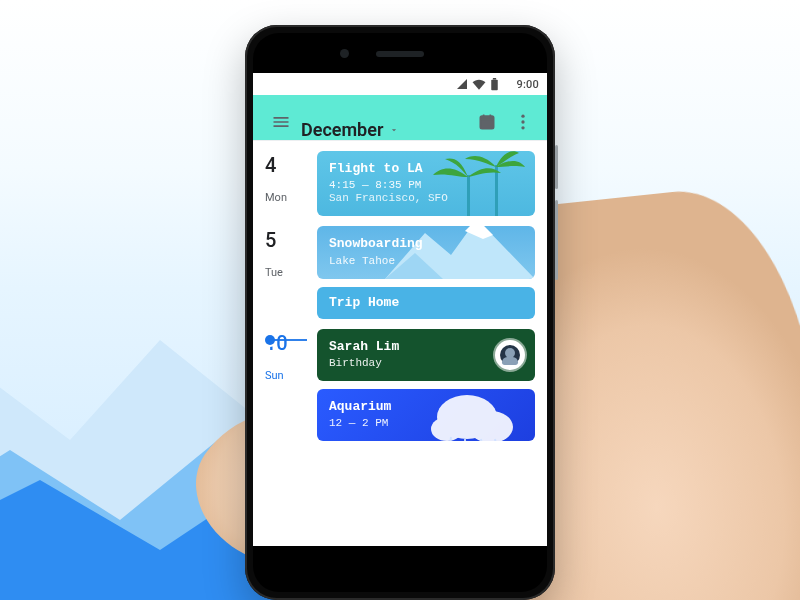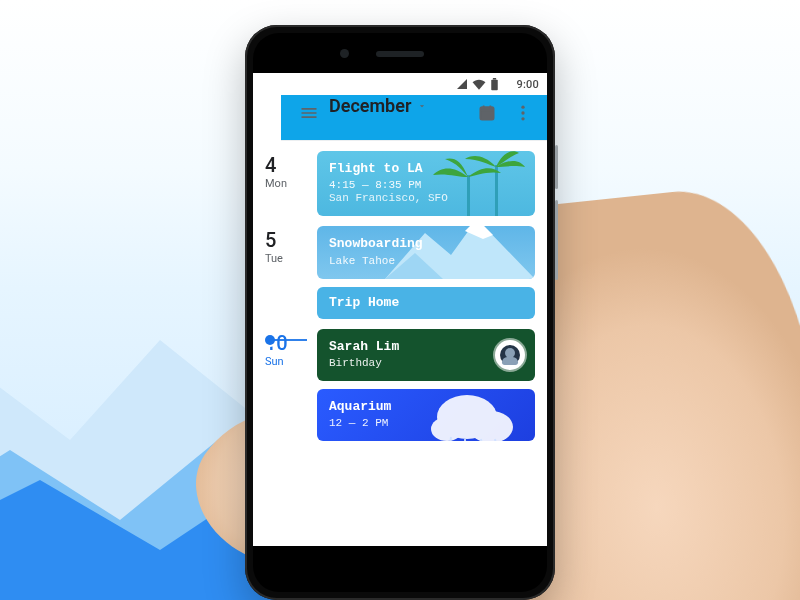--- a/index.html
+++ b/index.html
@@ -67,39 +67,39 @@
   .statusbar {
     height: 22px; background:#fff; display:flex; align-items:center; justify-content:flex-end;
     padding: 0 8px; gap:4px; font-size:11px; color:#4a4a4a;
   }
   .statusbar .tri, .statusbar .wifi, .statusbar .batt { display:inline-flex; align-items:center; }
   .tri svg, .wifi svg, .batt svg { display:block; }
   .clock { font-weight:500; margin-left:14px; letter-spacing:.2px; }
 
   
   .appbar {
-    height: 46px; display:flex; align-items:flex-start; padding: 0 6px 0 10px;
-    border-bottom: 1px solid #eceff1; background:#0ea5e9;margin-left:28px;
+    height: 46px; display:flex; align-items:flex-end; padding: 0 6px 0 10px;
+    border-bottom: 1px solid #eceff1; background:#5eead4;
   }
   .iconbtn { width:36px; height:36px; display:flex; align-items:center; justify-content:center; border-radius:50%; }
   .iconbtn svg { fill:#5f6368; }
   .month-switch { display:flex; align-items:center; gap:6px; margin-left:2px; }
   .month-switch .month { font-size:18px; font-weight:600; color:#202124; }
   .month-switch .caret svg { fill:#5f6368; }
   .appbar .spacer { flex:1; }
   .today-icn rect, .today-icn path { stroke:#5f6368; }
   .overflow-dots circle { fill:#5f6368; }
 
   
   .agenda { padding: 10px 12px 12px 12px; }
   .day { display:flex; gap:12px; position:relative; }
   .day + .day { margin-top: 10px; }
   .datecol { width:40px; flex:0 0 40px; text-align:left; padding-top:4px; position:relative; }
   .datecol .num { font-size:20px; font-weight:500; color:#202124; line-height:1; }
-  .datecol .dow { font-size:11px; color:#5f6368; margin-top:2px; }
+  .datecol .dow { font-size:11px; color:#5f6368; margin-top:16px; }
   .day.current .num, .day.current .dow { color:#1a73e8; }
   .nowdot {
     position:absolute; left:0; top:6px; width:10px; height:10px; background:#1a73e8; border-radius:50%;
     box-shadow: 0 0 0 2px #fff;
   }
   .nowline {
     position:absolute; left:9px; top:10px; right:-2px; height:2px; background:#1a73e8; opacity:.9;
   }
   .events { flex:1; display:flex; flex-direction:column; gap:8px;font-family:Liberation Mono, monospace; }
   .evt {

